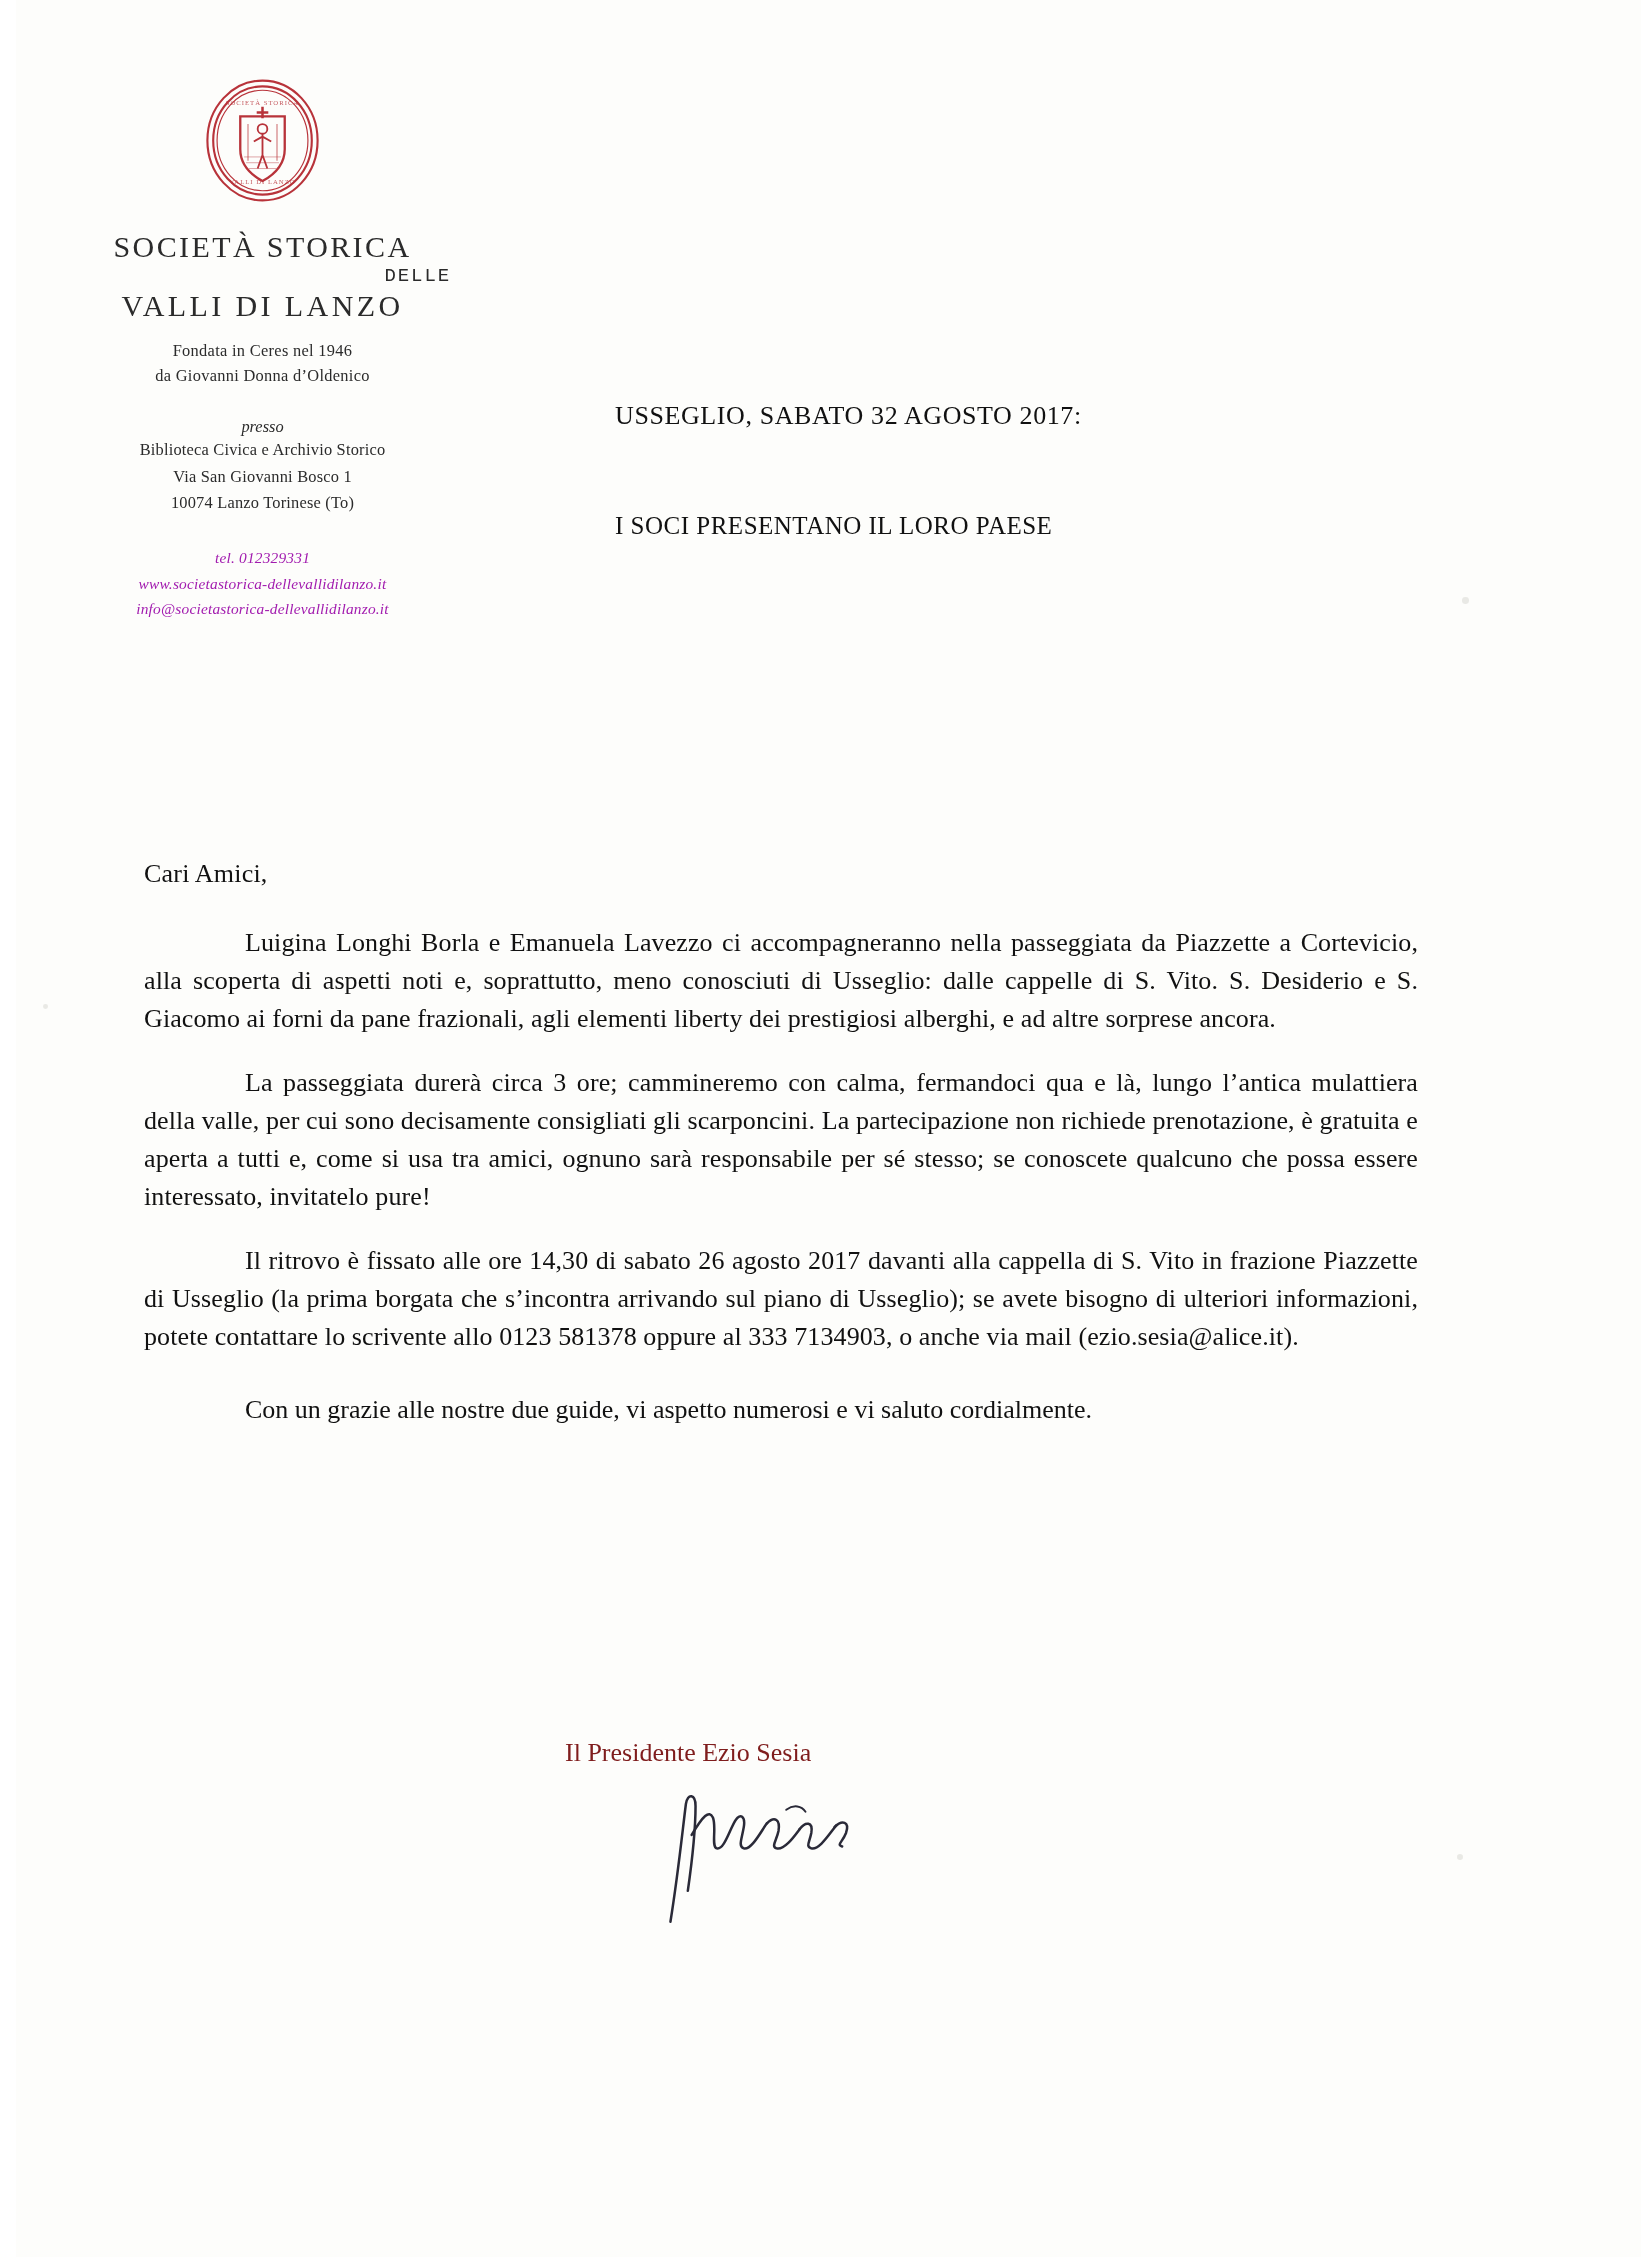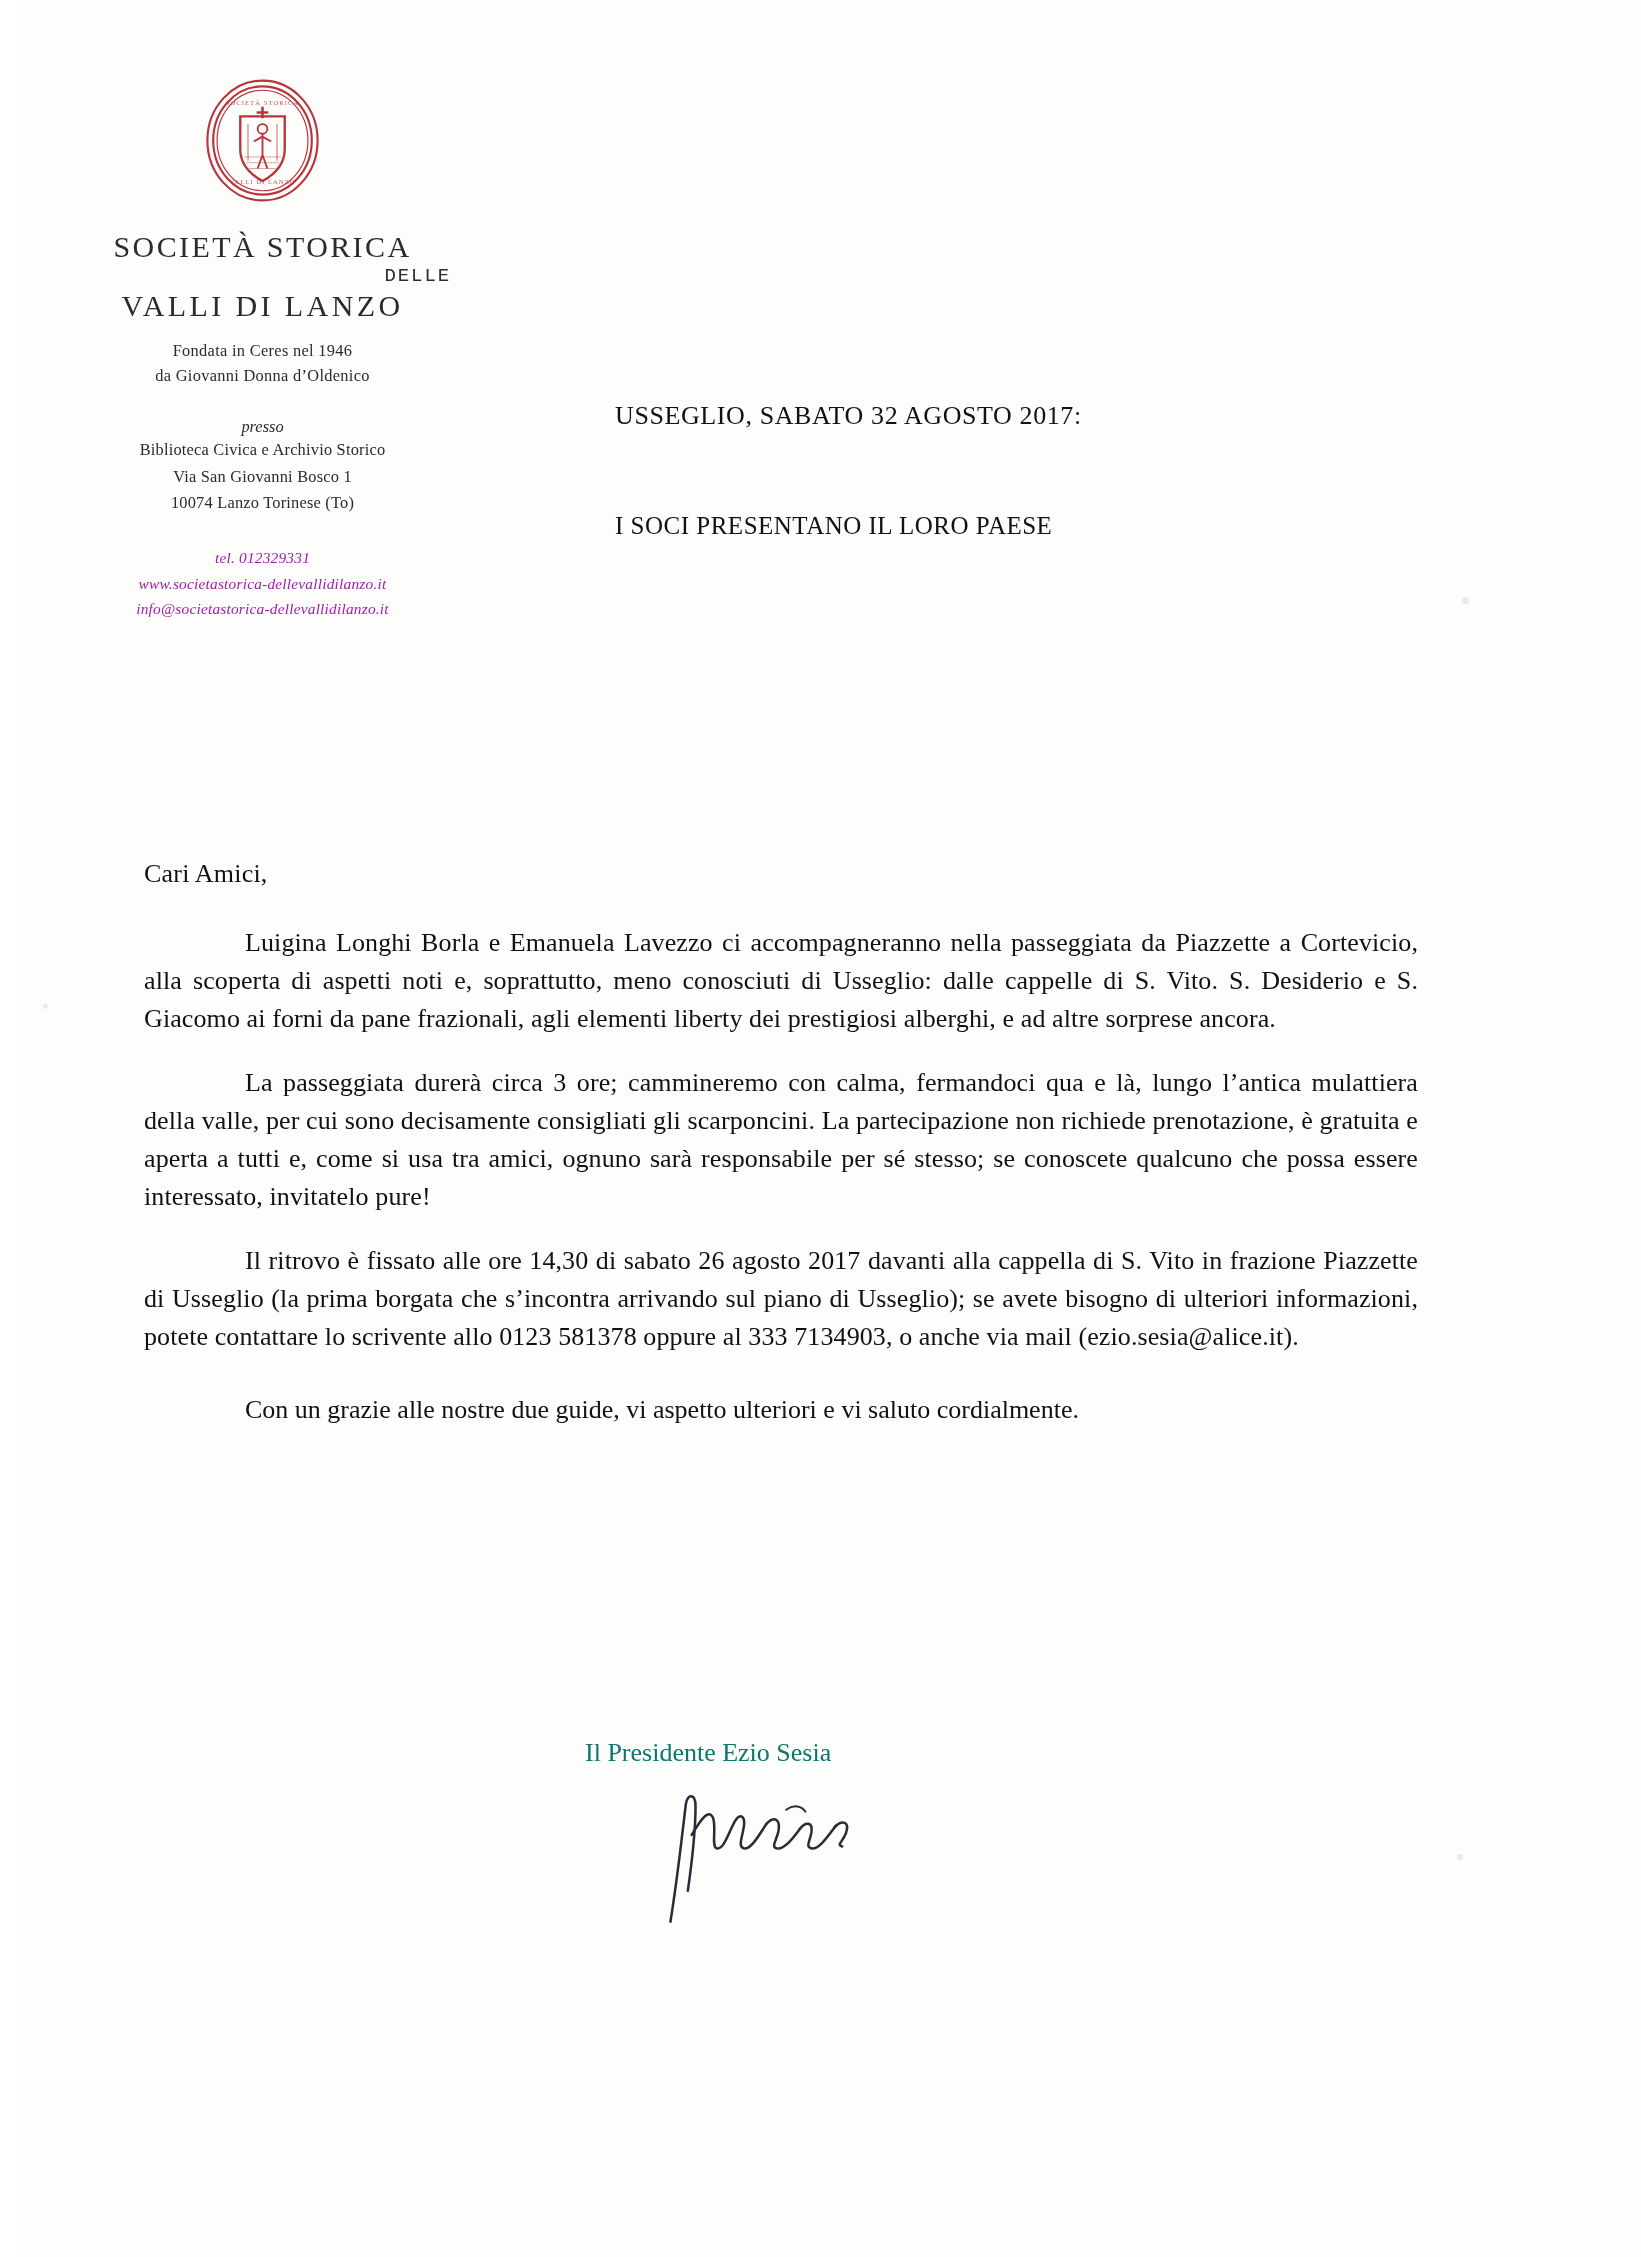--- a/index.html
+++ b/index.html
@@ -139,24 +139,24 @@
     font-size: 26px;
     line-height: 1.47;
     text-indent: 101px;
     margin: 35px 0 0 0;
     color: #111;
   }
 
   
   .sign-title {
     position: absolute;
-    left: 569px;
+    left: 549px;
     top: 1738px;
     font-size: 26px;
-    color: #0f766e;
+    color: #7f1d1d;
   }
   .signature {
     position: absolute;
     left: 637px;
     top: 1777px;
     width: 251px;
     height: 164px;
   }
   .signature svg { display:block; }
 
@@ -227,21 +227,21 @@
   <div class="head-line-1">USSEGLIO, SABATO 32 AGOSTO 2017:</div>
   <div class="head-line-2">I SOCI PRESENTANO IL LORO PAESE</div>
 
   <div class="body-wrap">
     <div class="salutation">Cari Amici,</div>
 
     <p class="para">Luigina Longhi Borla e Emanuela Lavezzo ci accompagneranno nella passeggiata da Piazzette a Cortevicio, alla scoperta di aspetti noti e, soprattutto, meno conosciuti di Usseglio: dalle cappelle di S. Vito. S. Desiderio e S. Giacomo ai forni da pane frazionali, agli elementi liberty dei prestigiosi alberghi, e ad altre sorprese ancora.</p>
     <p class="para">La passeggiata durerà circa 3 ore; cammineremo con calma, fermandoci qua e là, lungo l’antica mulattiera della valle, per cui sono decisamente consigliati gli scarponcini. La partecipazione non richiede prenotazione, è gratuita e aperta a tutti e, come si usa tra amici, ognuno sarà responsabile per sé stesso; se conoscete qualcuno che possa essere interessato, invitatelo pure!</p>
     <p class="para">Il ritrovo è fissato alle ore 14,30 di sabato 26 agosto 2017 davanti alla cappella di S. Vito in frazione Piazzette di Usseglio (la prima borgata che s’incontra arrivando sul piano di Usseglio); se avete bisogno di ulteriori informazioni, potete contattare lo scrivente allo 0123 581378 oppure al 333 7134903, o anche via mail (ezio.sesia@alice.it).</p>
 
-    <p class="closing">Con un grazie alle nostre due guide, vi aspetto ulteriori e vi saluto cordialmente.</p>
+    <p class="closing">Con un grazie alle nostre due guide, vi aspetto numerosi e vi saluto cordialmente.</p>
   </div>
 
   <div class="sign-title">Il Presidente Ezio Sesia</div>
 
   <div class="signature">
     <svg width="251" height="164" viewBox="0 0 260 170" xmlns="http://www.w3.org/2000/svg">
       <g fill="none" stroke="#2a2a38" stroke-width="2.6" stroke-linecap="round">
         <path d="M18 150 C 26 100, 30 60, 34 28 C 36 16, 44 18, 44 30 C 44 54, 40 90, 36 118"></path>
         <path d="M40 60 C 52 40, 58 34, 62 42 C 66 52, 60 72, 66 74 C 74 76, 80 52, 86 44 C 90 38, 96 40, 94 52 C 92 64, 88 72, 94 74 C 102 76, 112 56, 118 48"></path>
         <path d="M118 48 C 126 40, 132 44, 130 56 C 128 66, 122 72, 128 74 C 136 76, 146 62, 152 54"></path>

